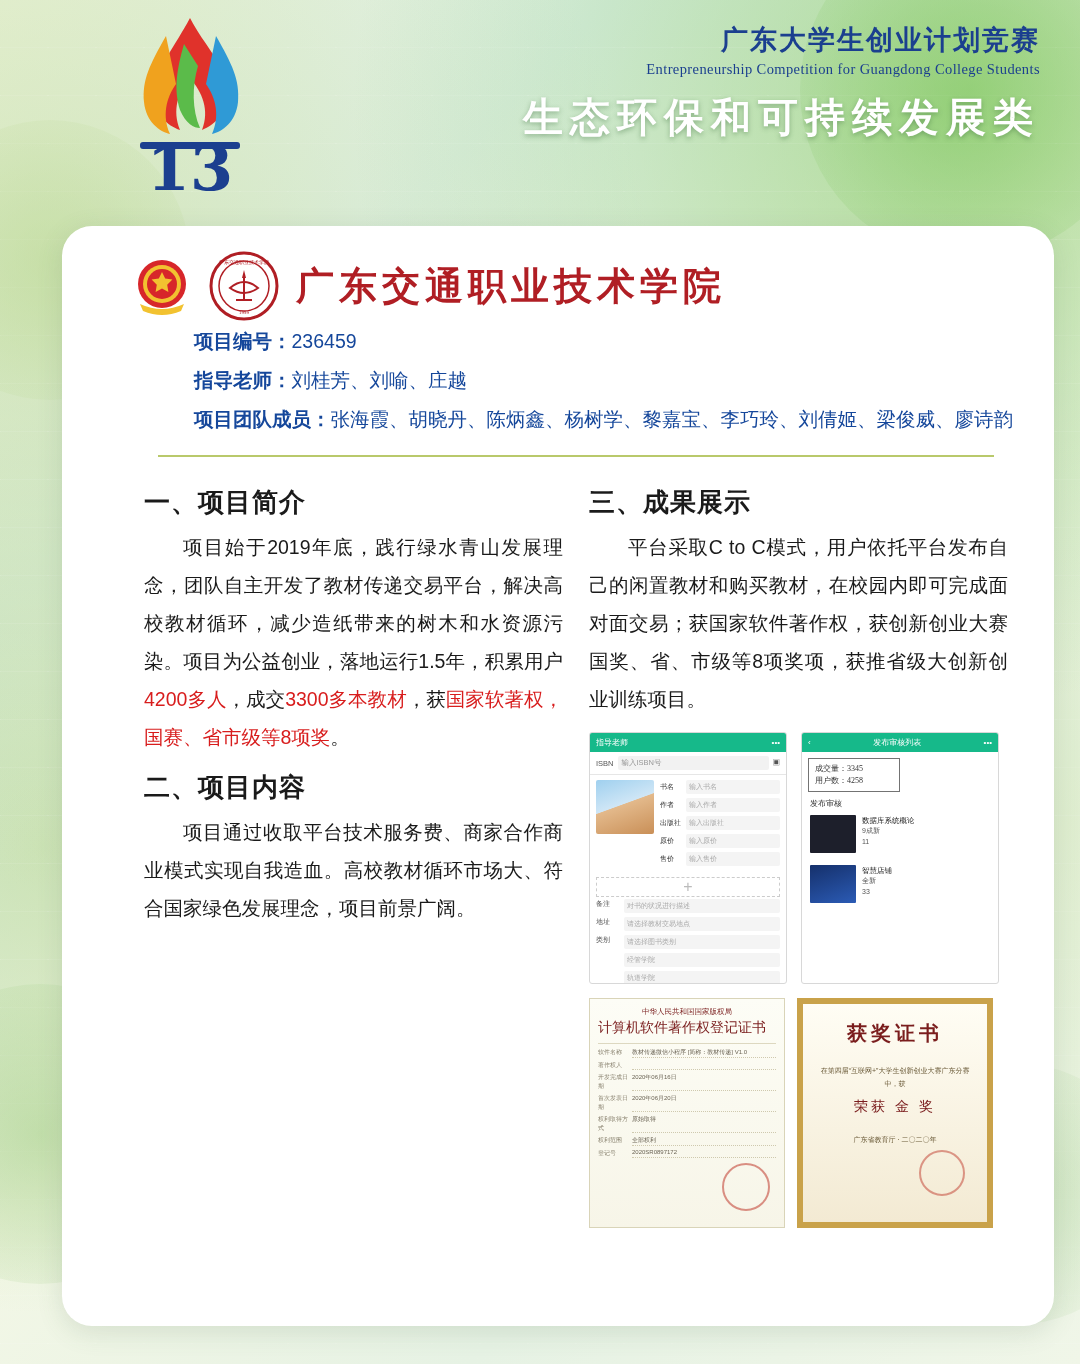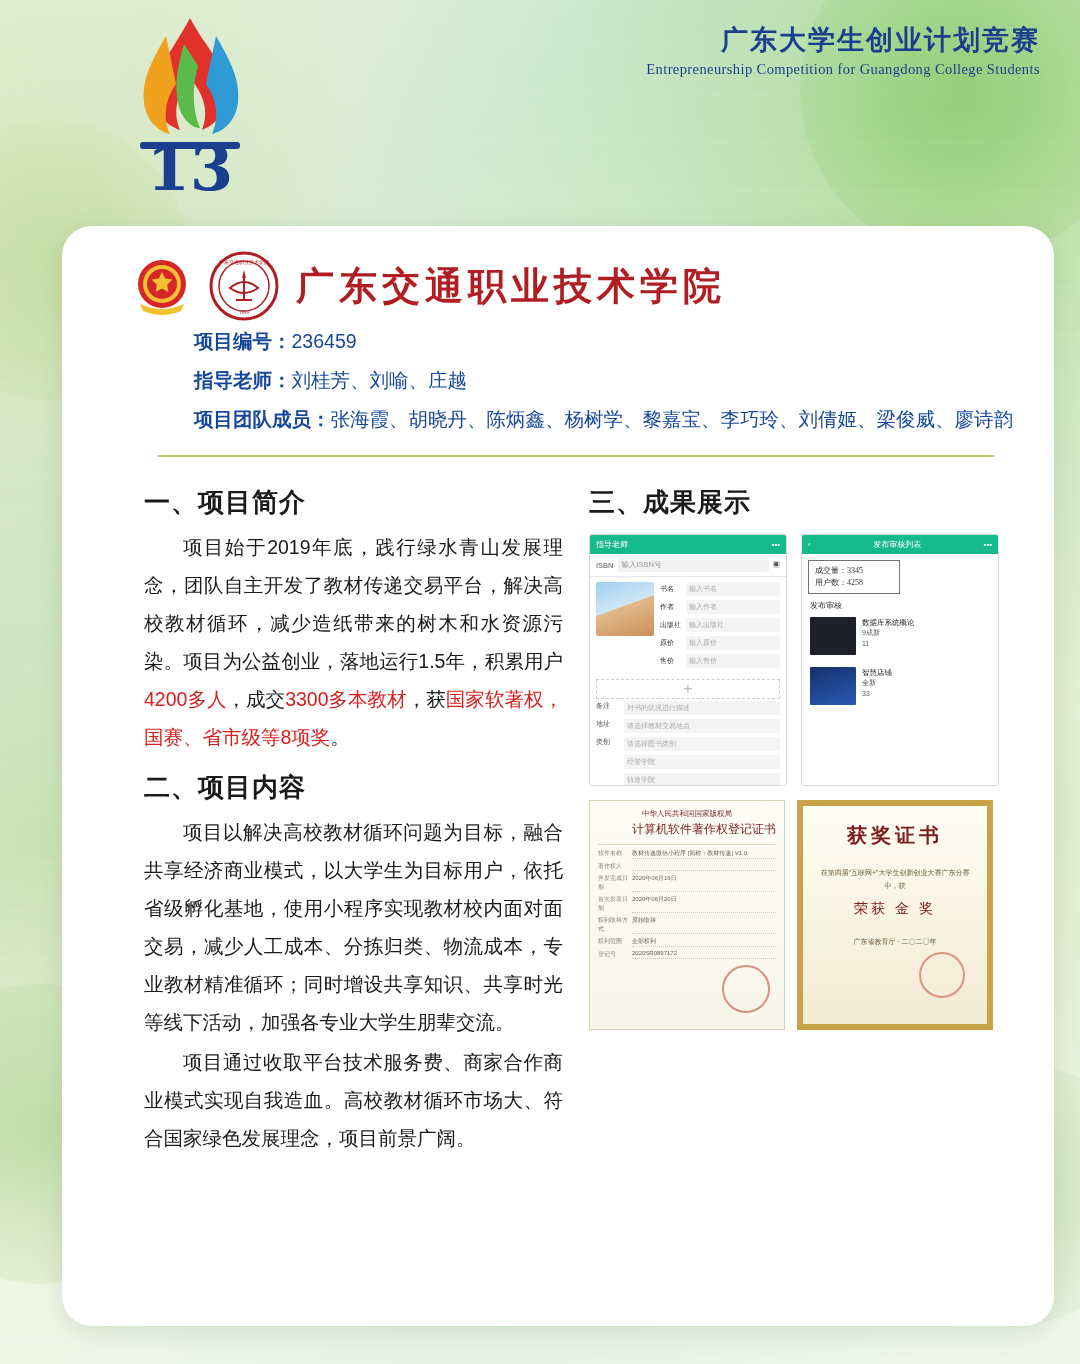--- a/index.html
+++ b/index.html
@@ -275,21 +275,21 @@
   .cert {
     width: 196px; height: 230px;
     background: linear-gradient(#fdfdf6,#f7f5e8);
     border: 1px solid #d9d4b8;
     position: relative;
     padding: 8px;
     box-sizing: border-box;
     font-size: 6px; color: #6b6455;
   }
   .cert .c-title { text-align: center; font-size: 7.5px; color: #7a1d1d; margin-bottom: 2px; }
-  .cert .c-sub { text-align: right; font-size: 12px; color: #7a1d1d; margin-bottom: 6px; }
+  .cert .c-sub { text-align: left; font-size: 14px; color: #7a1d1d; margin-bottom: 6px; }
   .cert .line { height: 1px; background: #ddd8c0; margin: 4px 0; }
   .cert .kv { display: flex; margin-bottom: 3px; }
   .cert .kv .k { width: 34px; color: #8a8370; }
   .cert .kv .v { flex: 1; border-bottom: 1px dotted #cfc9ae; }
   .cert .seal {
     position: absolute; right: 14px; bottom: 16px;
     width: 44px; height: 44px; border-radius: 50%;
     border: 2px solid #c0392b; opacity: 0.55;
   }
   .cert2 {
@@ -357,20 +357,21 @@
       <path d="M46 22 C30 50 22 66 24 88 C26 108 40 118 50 120 C42 102 46 84 56 70 Z" fill="#f0a21e"></path>
       <path d="M96 22 C112 50 120 66 118 88 C116 108 102 118 92 120 C100 102 96 84 86 70 Z" fill="#2f9ad6"></path>
       <path d="M64 30 C56 58 54 76 60 96 C66 110 74 114 80 114 C72 96 72 72 78 52 Z" fill="#5bbb4a"></path>
       <text x="70" y="176" font-family="DejaVu Serif, serif" font-size="62" font-weight="bold" fill="#1b3f8f" text-anchor="middle">13</text>
       <rect x="20" y="128" width="100" height="7" rx="3" fill="#1b3f8f"></rect>
     </svg>
 
     <div class="header-text">
       <div class="row-sub">广东大学生创业计划竞赛</div>
       <div class="row-sub-en">Entrepreneurship Competition for Guangdong College Students</div>
+      <div class="row-cat">生态环保和可持续发展类</div>
     </div>
   </div>
 
   <div class="card">
 
     <div class="school-row">
       <svg class="emblem-youth" viewBox="0 0 64 64">
         <circle cx="32" cy="30" r="24" fill="#d7262a"></circle>
         <circle cx="32" cy="30" r="19" fill="#f2c230"></circle>
         <circle cx="32" cy="30" r="15" fill="#d7262a"></circle>
@@ -408,26 +409,26 @@
 
     <div class="columns">
 
       <div class="col">
         <div class="sec-title">一、项目简介</div>
         <p class="para">
           <span>项目始于2019年底，践行绿水青山发展理念，团队自主开发了教材传递交易平台，解决高校教材循环，减少造纸带来的树木和水资源污染。项目为公益创业，落地运行1.5年，积累用户</span><span class="hl">4200多人</span><span>，成交</span><span class="hl">3300多本教材</span><span>，获</span><span class="hl">国家软著权，国赛、省市级等8项奖</span><span>。</span>
         </p>
 
         <div class="sec-title">二、项目内容</div>
-        <p class="para">项目以解决高校教材循环问题为目标，融合共享经济商业模式，以大学生为目标用户，依托省级孵化基地，使用小程序实现教材校内面对面交易，减少人工成本、分拣归类、物流成本，专业教材精准循环；同时增设共享知识、共享时光等线下活动，加强各专业大学生朋辈交流。</p>
         <p class="para">项目通过收取平台技术服务费、商家合作商业模式实现自我造血。高校教材循环市场大、符合国家绿色发展理念，项目前景广阔。</p>
       </div>
 
       <div class="col">
         <div class="sec-title">三、成果展示</div>
+        <p class="para">平台采取C to C模式，用户依托平台发布自己的闲置教材和购买教材，在校园内即可完成面对面交易；获国家软件著作权，获创新创业大赛国奖、省、市级等8项奖项，获推省级大创新创业训练项目。</p>
 
         <div class="shots">
 
           <div class="shot shot-app">
             <div class="app-bar">
               <span>指导老师</span>
               <span>•••</span>
             </div>
             <div class="app-search">
               <span>ISBN</span>

